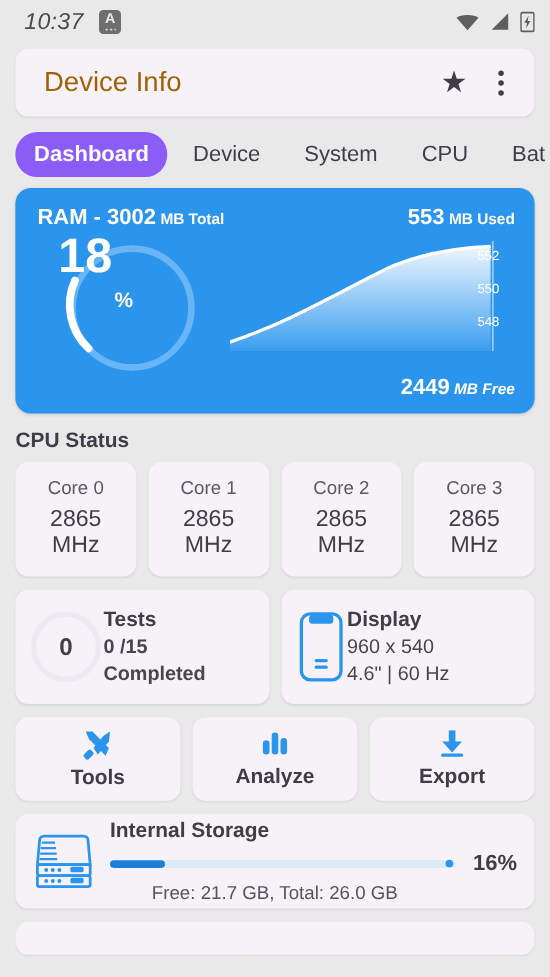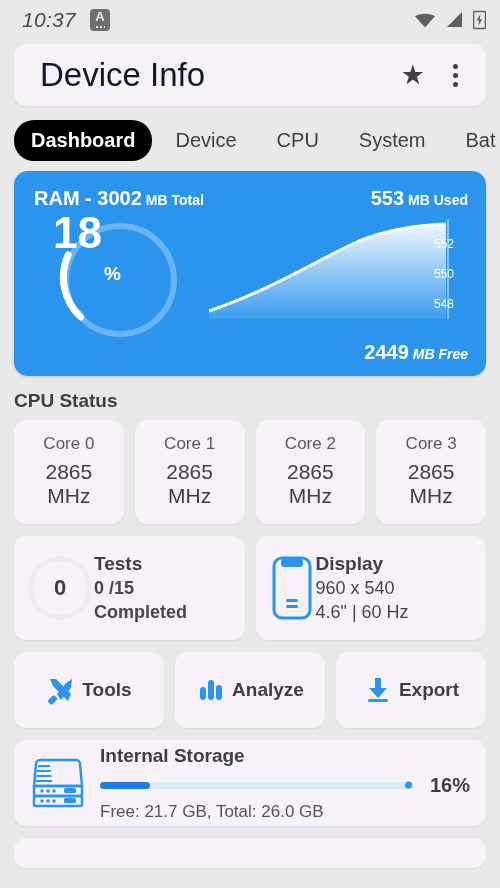--- a/index.html
+++ b/index.html
@@ -31,36 +31,36 @@
   }
   .sb-right { margin-left: auto; display: flex; align-items: center; gap: 9px; }
   .ico-wifi, .ico-sig, .ico-bat { display: block; }
 
   
   .headercard {
     margin: 4px 14px 0 14px; height: 62px; background: #f7f2f8;
     border-radius: 12px; display: flex; align-items: center;
     padding: 0 22px 0 26px; box-shadow: 0 1px 2px rgba(0,0,0,.07);
   }
-  .app-title { font-size: 33px; color: #0f172a; }
+  .app-title { font-size: 25px; color: #a16207; }
   .hdr-actions { margin-left: auto; display: flex; align-items: center; gap: 22px; }
   .star { color: #3f3d47; font-size: 27px; line-height: 1; }
   .kebab { display: flex; flex-direction: column; gap: 4px; padding: 2px 6px; }
   .kebab i { width: 5px; height: 5px; border-radius: 50%; background: #3f3d47; display: block; }
 
   
   .tabs {
     display: flex; align-items: center; gap: 6px;
     padding: 14px 0 10px 14px; overflow: hidden; white-space: nowrap;
   }
   .tab {
     font-size: 20px; color: #3f3d47; padding: 9px 17px; border-radius: 20px;
     flex: 0 0 auto;
   }
-  .tab.active { background: #000000; color: #fff; font-weight: bold; }
+  .tab.active { background: #8b5cf6; color: #fff; font-weight: bold; }
 
   
   .ramcard {
     margin: 0 14px; height: 205px; border-radius: 14px;
     background: #2b95ee; position: relative; overflow: hidden;
     box-shadow: 0 1px 3px rgba(0,0,0,.12);
   }
   .ram-top {
     display: flex; align-items: baseline; padding: 16px 18px 0 20px; color: #fff;
   }
@@ -76,21 +76,21 @@
   .gauge { position: absolute; left: 34px; top: 47px; width: 144px; height: 124px; }
   .gauge-text {
     position: absolute; left: 1px; top: 0; width: 144px; height: 124px;
     display: flex; align-items: center; justify-content: center;
     color: #fff; font-weight: bold;
   }
   .gauge-num { font-size: 44px; line-height: 1; }
   .gauge-pct { font-size: 19px; align-self: flex-end; margin-bottom: 10px; margin-left: 2px; }
   .chart { position: absolute; left: 195px; top: 48px; width: 245px; height: 100px; }
   .chart-axis {
-    position: absolute; right: 10px; top: 52px; width: 46px; height: 100px;
+    position: absolute; right: 10px; top: 40px; width: 46px; height: 100px;
     color: #fff; font-size: 12px;
   }
   .chart-axis span { position: absolute; left: 4px; }
 
   
   .sect-title {
     font-size: 19px; font-weight: bold; color: #3f3d47;
     padding: 14px 0 8px 14px;
   }
 
@@ -119,21 +119,21 @@
   .duo-text { margin-left: 2px; }
   .duo-h { font-size: 19px; font-weight: bold; color: #3f3d47; }
   .duo-l { font-size: 18px; color: #47454e; margin-top: 3px; }
   .duo-l.bold { font-weight: bold; }
   .phone-ico { flex: 0 0 auto; }
 
   
   .actions { display: flex; gap: 11px; padding: 12px 14px 0; }
   .act {
     flex: 1; background: #f7f2f8; border-radius: 12px; height: 76px;
-    display: flex; flex-direction: row; align-items: center;
+    display: flex; flex-direction: column; align-items: center;
     justify-content: center; gap: 6px; box-shadow: 0 1px 2px rgba(0,0,0,.07);
   }
   .act-label { font-size: 19px; font-weight: bold; color: #3f3d47; }
 
   
   .storage {
     margin: 12px 14px 0; background: #f7f2f8; border-radius: 12px;
     height: 86px; display: flex; align-items: center; padding: 0 16px;
     box-shadow: 0 1px 2px rgba(0,0,0,.07);
   }
@@ -145,21 +145,21 @@
   }
   .st-fill {
     position: absolute; left: 0; top: 0; height: 7px; border-radius: 4px;
     background: #1d7fd9;
   }
   .st-dot {
     position: absolute; right: 2px; top: 50%; transform: translateY(-50%);
     width: 7px; height: 7px; border-radius: 50%; background: #2b95ee;
   }
   .st-pct { font-size: 20px; font-weight: bold; color: #3f3d47; margin-left: 16px; }
-  .st-sub { font-size: 17px; color: #55535c; }
+  .st-sub { font-size: 17px; color: #55535c; margin-left: 38px; }
 
   
   .peek {
     margin: 12px 14px 0; background: #f7f2f8; border-radius: 12px;
     height: 30px; box-shadow: 0 1px 2px rgba(0,0,0,.07);
   }
 </style>
 </head>
 <body>
 
@@ -190,22 +190,22 @@
           <i></i>
           <i></i>
           <i></i>
         </div>
     </div>
   </div>
 
   <div class="tabs">
     <div class="tab active">Dashboard</div>
     <div class="tab">Device</div>
+    <div class="tab">System</div>
     <div class="tab">CPU</div>
-    <div class="tab">System</div>
     <div class="tab">Bat</div>
   </div>
 
   <div class="ramcard">
     <div class="ram-top">
       <div class="ram-total">
         <span>RAM - 3002</span><span class="unit">MB Total</span>
       </div>
       <div class="ram-used">
         <span>553</span><span class="unit">MB Used</span>

